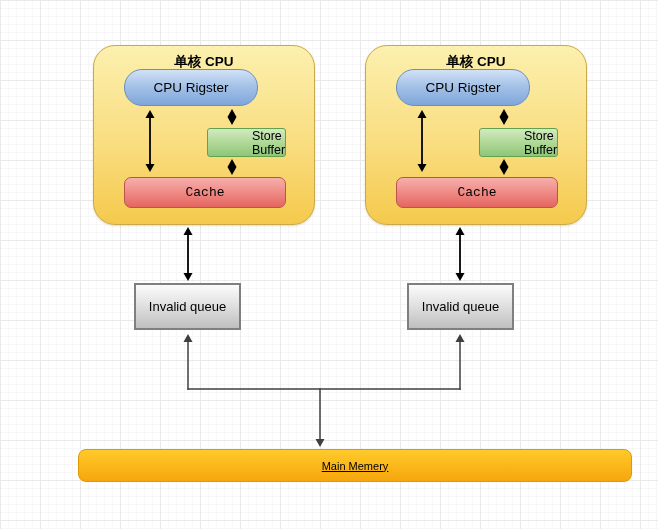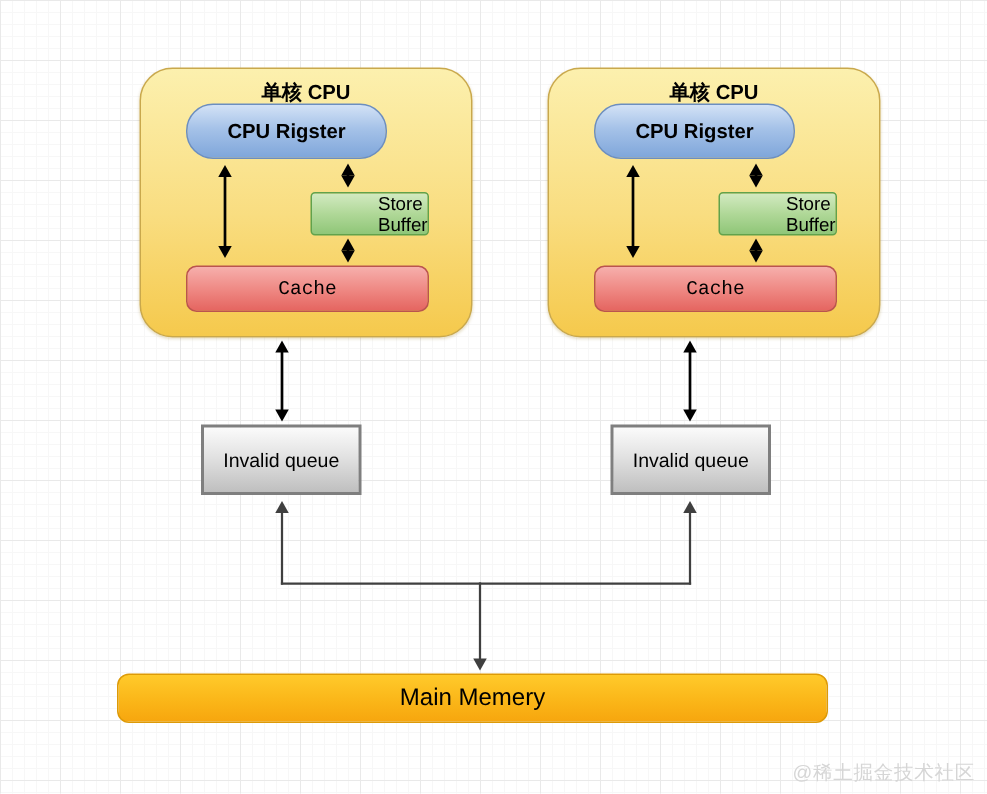--- a/index.html
+++ b/index.html
@@ -28,21 +28,21 @@
     font-size:13.5px;font-weight:bold;color:#000;
   }
   .node{
     position:absolute;display:flex;align-items:center;justify-content:center;
     color:#000;box-sizing:border-box;
   }
   .register{
     left:30px;top:23px;width:134px;height:37px;
     border:1px solid #6c8ebf;border-radius:18px;
     background:linear-gradient(180deg,#d3e2f6 0%,#a5c2e8 45%,#7fa6da 100%);
-    font-size:13.5px;font-weight:bold;
+    font-size:13.5px;font-weight:normal;
   }
   .store{
     left:113px;top:82px;width:79px;height:29px;
     border:1px solid #61a24c;border-radius:3px;
     background:linear-gradient(180deg,#d2eac1 0%,#b0d898 50%,#8fc678 100%);
     font-size:12.5px;
     padding-left:44px;
   }
   .cache{
     left:30px;top:131px;width:162px;height:31px;
@@ -53,24 +53,25 @@
   }
   .queue{
     position:absolute;top:283px;width:107px;height:47px;
     border:2px solid #7f7f7f;
     background:linear-gradient(180deg,#fbfbfb 0%,#e2e2e2 45%,#bfbfbf 100%);
     font-size:13px;
   }
   .queue.left{left:134px;}
   .queue.right{left:407px;}
   .memory{
-    position:absolute;left:78px;top:449px;width:474px;height:33px;
+    position:absolute;left:78px;top:449px;width:554px;height:33px;
     border:1px solid #dd9a07;border-radius:8px;
     background:linear-gradient(180deg,#ffca2b 0%,#fbb81a 50%,#f7a60e 100%);
-    font-size:16px;
+    font-size:11px;
+    text-decoration:underline;
   }
   .arrow-layer{position:absolute;left:0;top:0;pointer-events:none;}
   .watermark{
     position:absolute;right:8px;top:506px;
     font-size:13px;color:#d6d6d6;letter-spacing:0.5px;
   }
 </style>
 </head>
 <body>
 
@@ -149,15 +150,14 @@
       <line x1="188" y1="341" x2="188" y2="389"></line>
       <polygon points="188,334 183.5,342 192.5,342" stroke="none"></polygon>
       <line x1="460" y1="341" x2="460" y2="389"></line>
       <polygon points="460,334 455.5,342 464.5,342" stroke="none"></polygon>
       <line x1="188" y1="389" x2="460" y2="389"></line>
       <line x1="320" y1="389" x2="320" y2="440"></line>
       <polygon points="320,447 315.5,439 324.5,439" stroke="none"></polygon>
     </g>
   </svg>
 
-  <div class="watermark">@稀土掘金技术社区</div>
 
 </div>
 
 </body></html>

